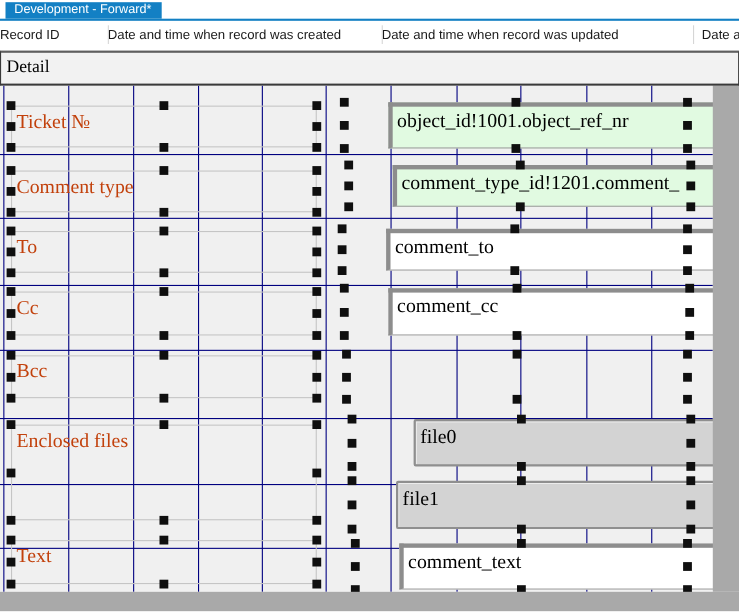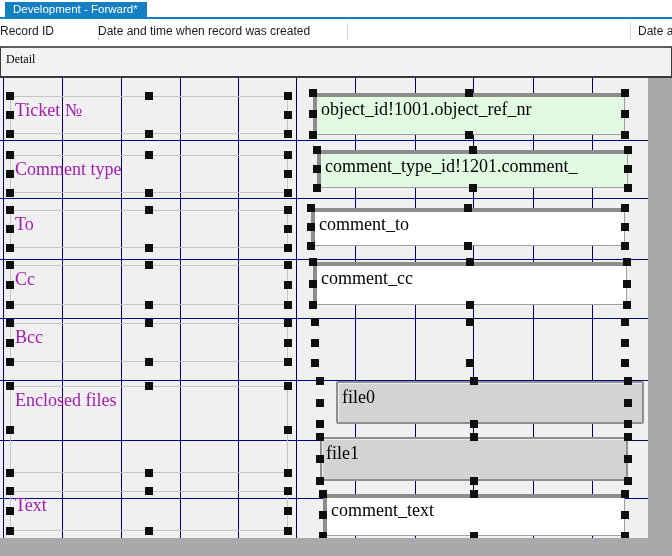--- a/index.html
+++ b/index.html
@@ -24,36 +24,36 @@
   }
   .header-sep { position:absolute; top:4px; width:1px; height:17px; background:#d6d6d6; }
   
   .band {
     position:absolute; left:0; top:46px; width:672px; height:32px;
     background:var(--band-bg);
     border:1px solid #3a3a3a; border-top:2px solid #5f5f5f; border-bottom:2px solid #3a3a3a;
   }
   .band-title {
     position:absolute; left:5px; top:4px; font-family:"Liberation Serif", serif;
-    font-size:12px; color:#000000;
+    font-size:16px; color:#000000;
   }
   
   .surface { position:absolute; left:0; top:78px; width:648px; height:460px; background:var(--surface); }
   .gridline-v { position:absolute; top:0; width:1px; height:460px; background:var(--grid-navy); }
   .gridline-h { position:absolute; left:0; width:648px; height:1px; background:var(--grid-navy); }
   
   .dlabel {
     position:absolute; border:1px solid #c5c5c5; background:transparent; z-index:2;
-    font-family:"Liberation Serif", serif; font-size:18px; color:#a21caf;
+    font-family:"Liberation Serif", serif; font-size:18px; color:#c2410c;
     padding:3px 0 0 4px; white-space:nowrap; overflow:hidden;
   }
   
   .dfield {
     position:absolute; z-index:2; font-family:"Liberation Serif", serif; font-size:18px;
-    color:#000; white-space:nowrap; overflow:hidden; padding:2px 0 0 4px;
+    color:#000; white-space:nowrap; overflow:hidden; padding:2px 0 0 4px;margin-left:40px;
   }
   .dfield.green {
     background:var(--field-green);
     border:1px solid #9f9f9f; border-top:4px solid #8d8d8d; border-left:4px solid #8d8d8d;
   }
   .dfield.white {
     background:#ffffff;
     border:1px solid #9f9f9f; border-top:4px solid #8d8d8d; border-left:4px solid #8d8d8d;
   }
   .dfield.gray {
@@ -77,20 +77,21 @@
   <div class="tabbar">
     <div class="tab">
       <span>Development - Forward*</span>
     </div>
   </div>
   <div class="tab-underline"></div>
 
   <div class="header-row">
     <div class="header-col" style="left:0;width:98px">Record ID</div>
     <div class="header-col" style="left:98px;width:249px">Date and time when record was created</div>
+    <div class="header-col" style="left:347px;width:283px">Date and time when record was updated</div>
     <div class="header-col" style="left:630px;width:42px;text-align:left;padding-left:8px">Date a</div>
     <div class="header-sep" style="left:98px"></div>
     <div class="header-sep" style="left:347px"></div>
     <div class="header-sep" style="left:630px"></div>
   </div>
 
   <div class="band">
     <div class="band-title">Detail</div>
   </div>
 

